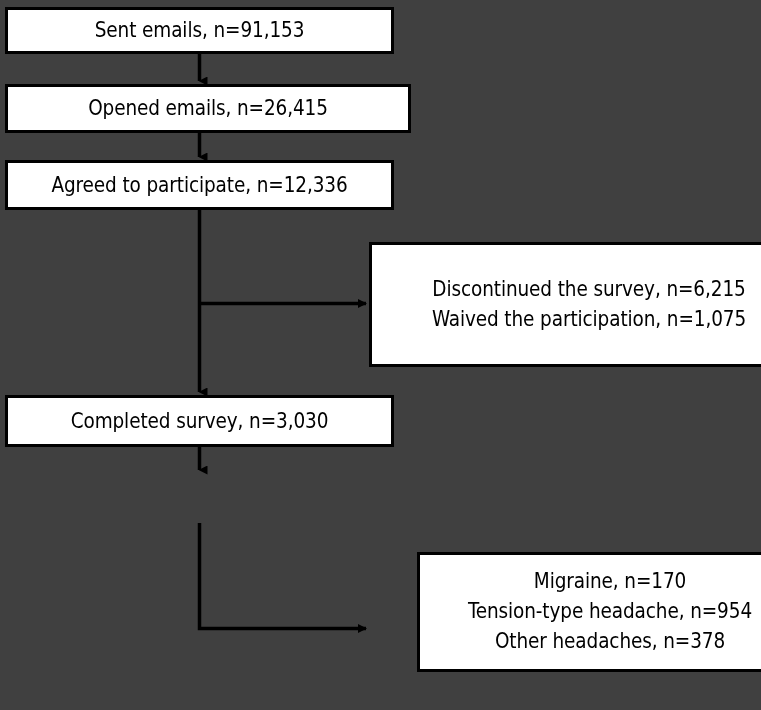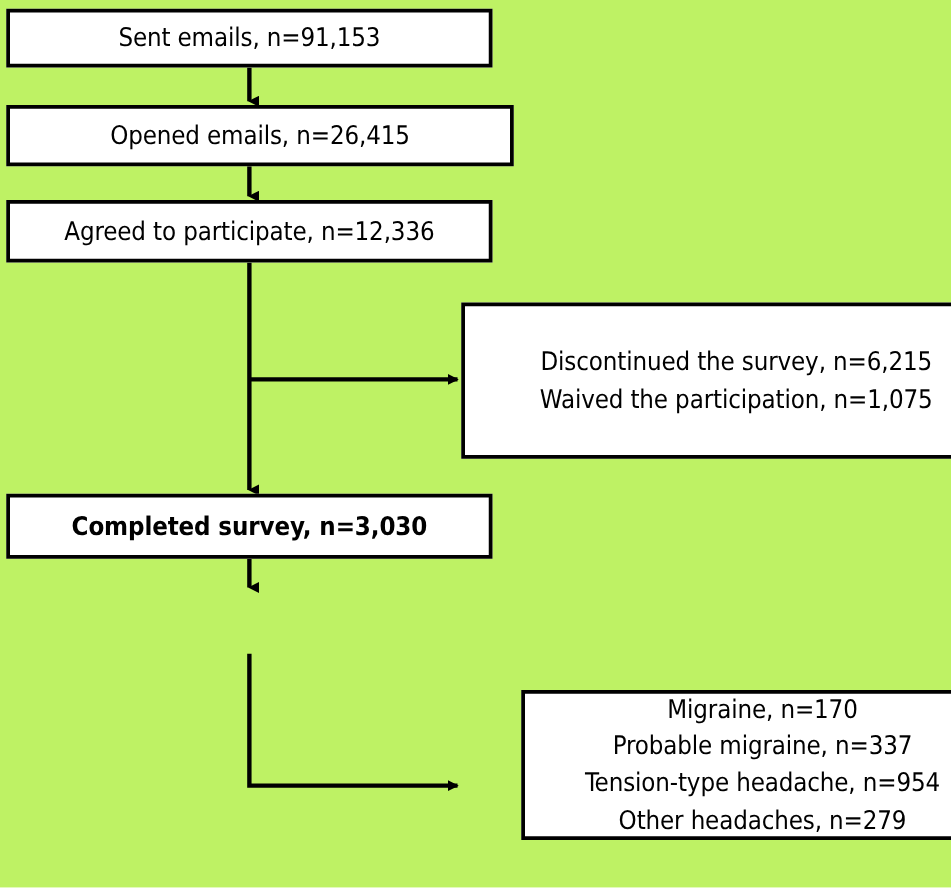--- a/index.html
+++ b/index.html
@@ -8,21 +8,21 @@
     padding: 0;
     background: #ffffff;
   }
   body {
     font-family: "DejaVu Sans", "Liberation Sans", sans-serif;
   }
   #flow-root {
     position: relative;
     width: 761px;
     height: 710px;
-    background: #bef264;
+    background: #404040;
     overflow: hidden;
   }
   #flow-svg {
     position: absolute;
     left: 0;
     top: 0;
     width: 761px;
     height: 710px;
   }
   .node-box {
@@ -49,21 +49,21 @@
   }
   .box-main { }
   .box-side .node-line {
     font-size: 20.5px;
     line-height: 1.45;
   }
   
   #box-sent-emails        { left: 5px;  top: 7px;   width: 389px; height: 47px; }
   #box-opened-emails      { left: 5px;  top: 84px;  width: 406px; height: 49px; }
   #box-agreed             { left: 5px;  top: 160px; width: 389px; height: 50px; }
-  #box-completed-survey   { left: 5px;  top: 395px; width: 389px; height: 52px; font-weight: bold; }
+  #box-completed-survey   { left: 5px;  top: 395px; width: 389px; height: 52px; }
   #box-participants       { left: 5px;  top: 473px; width: 389px; height: 50px; }
   
   #box-exclusions         { left: 369px; top: 242px; width: 440px; height: 125px; text-align: center; }
   #box-headache-types     { left: 369px; top: 552px; width: 386px; height: 120px; margin-left: 48px; }
 </style>
 </head>
 <body>
 
 <div id="flow-root">
 
@@ -107,18 +107,17 @@
     <span class="node-line">Waived the participation, n=1,075</span>
   </div>
 
   <div class="node-box box-main" id="box-completed-survey">
     <span class="node-line">Completed survey, n=3,030</span>
   </div>
 
 
   <div class="node-box box-side" id="box-headache-types">
     <span class="node-line">Migraine, n=170</span>
-    <span class="node-line">Probable migraine, n=337</span>
     <span class="node-line">Tension-type headache, n=954</span>
-    <span class="node-line">Other headaches, n=279</span>
+    <span class="node-line">Other headaches, n=378</span>
   </div>
 
 </div>
 
 </body></html>

